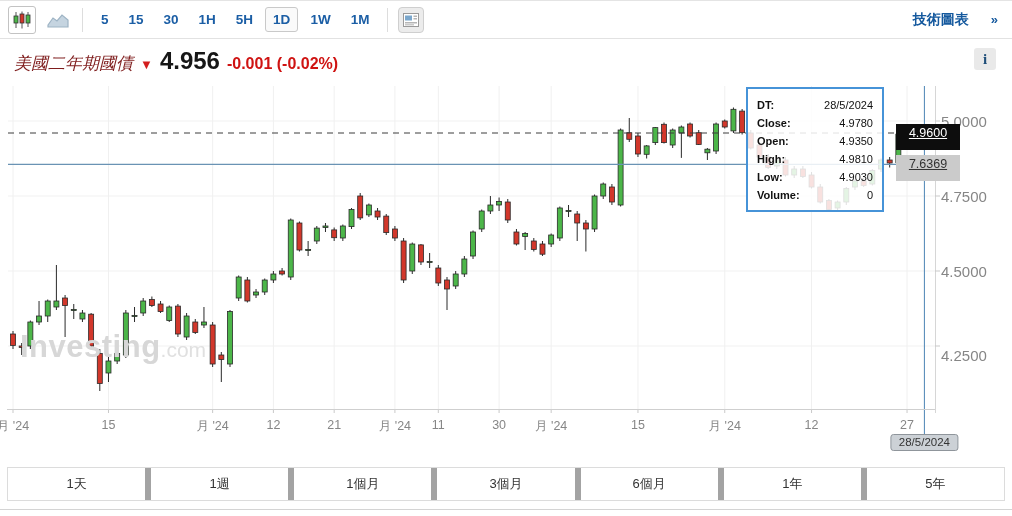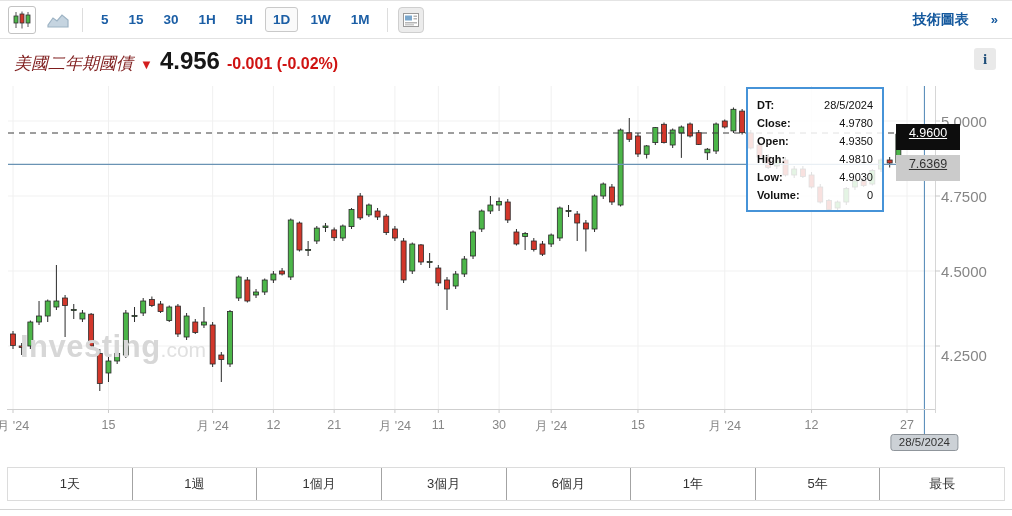--- a/index.html
+++ b/index.html
@@ -47,21 +47,21 @@
   .badge.cross{background:#cbcbcb;color:#333;}
   .date-badge{position:absolute;height:15px;padding:0 7px;background:#ccd1d6;border:1px solid #8f959b;
     border-radius:3px;font-size:11.5px;line-height:15px;color:#333;transform:translateX(-50%);}
   .tooltip{position:absolute;left:746px;top:8px;width:138px;box-sizing:border-box;
     background:rgba(255,255,255,.85);border:2px solid #4693d8;padding:7px 9px 6px 9px;}
   .tt-row{display:flex;justify-content:space-between;font-size:11px;color:#111;line-height:18px;}
   .tt-row .l{font-weight:700;}
   
   .range-bar{position:absolute;left:7px;top:466px;width:998px;height:34px;display:flex;
     border:1px solid #dcdcdc;box-sizing:border-box;background:#fff;}
-  .range-btn{flex:1;border:none;border-left:1px solid #a3a3a3;background:transparent;color:#333;
+  .range-btn{flex:1;border:none;border-left:6px solid #a3a3a3;background:transparent;color:#333;
     font-size:13px;cursor:pointer;font-family:"Liberation Sans","DejaVu Sans",sans-serif;}
   .range-btn:first-child{border-left:none;}
   .page-bottom-line{position:absolute;left:0;top:508px;width:1012px;height:0;border-top:1.5px solid #d4d4d4;}
 </style>
 </head>
 <body>
 
 <div class="page">
 
   <div class="toolbar">
@@ -636,16 +636,15 @@
     </div>
 
   <div class="range-bar" id="range-bar">
       <button class="range-btn">1天</button>
       <button class="range-btn">1週</button>
       <button class="range-btn">1個月</button>
       <button class="range-btn">3個月</button>
       <button class="range-btn">6個月</button>
       <button class="range-btn">1年</button>
       <button class="range-btn">5年</button>
-      <button class="range-btn">最長</button>
     </div>
   <div class="page-bottom-line"></div>
 </div>
 
 </body></html>

